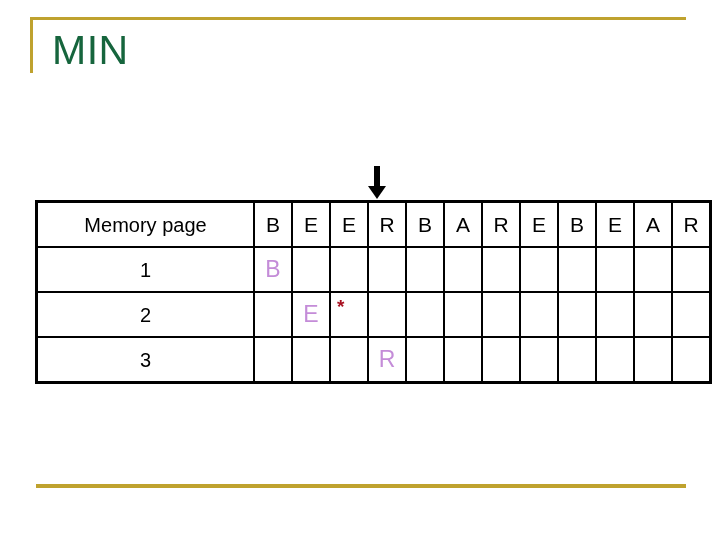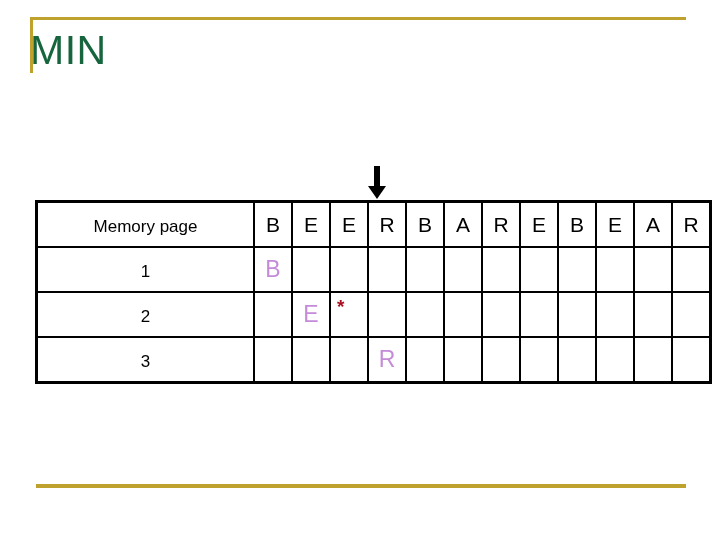--- a/index.html
+++ b/index.html
@@ -37,21 +37,21 @@
     left: 36px;
     top: 484px;
     width: 650px;
     height: 4px;
     background: #BFA22E;
   }
 
   
   #slide-title {
     position: absolute;
-    left: 30px;
+    left: 52px;
     top: 25px;
     font-size: 41px;
     line-height: 50px;
     color: #16653D;
     letter-spacing: 0.5px;
     white-space: nowrap;
   }
 
   
   #column-pointer-arrow {
@@ -94,21 +94,21 @@
   #trace-table tr:first-child td {
     border-top: none;
   }
   #trace-table tr:last-child td {
     border-bottom: none;
   }
   #trace-table td.last-col {
     border-right: none;
   }
   .row-label {
-    font-size: 17px;
+    font-size: 20px;
     color: #000000;
   }
   .hdr-ref {
     font-size: 21px;
     color: #000000;
   }
   .page-letter {
     font-size: 23px;
     color: #C48CD8;
   }

